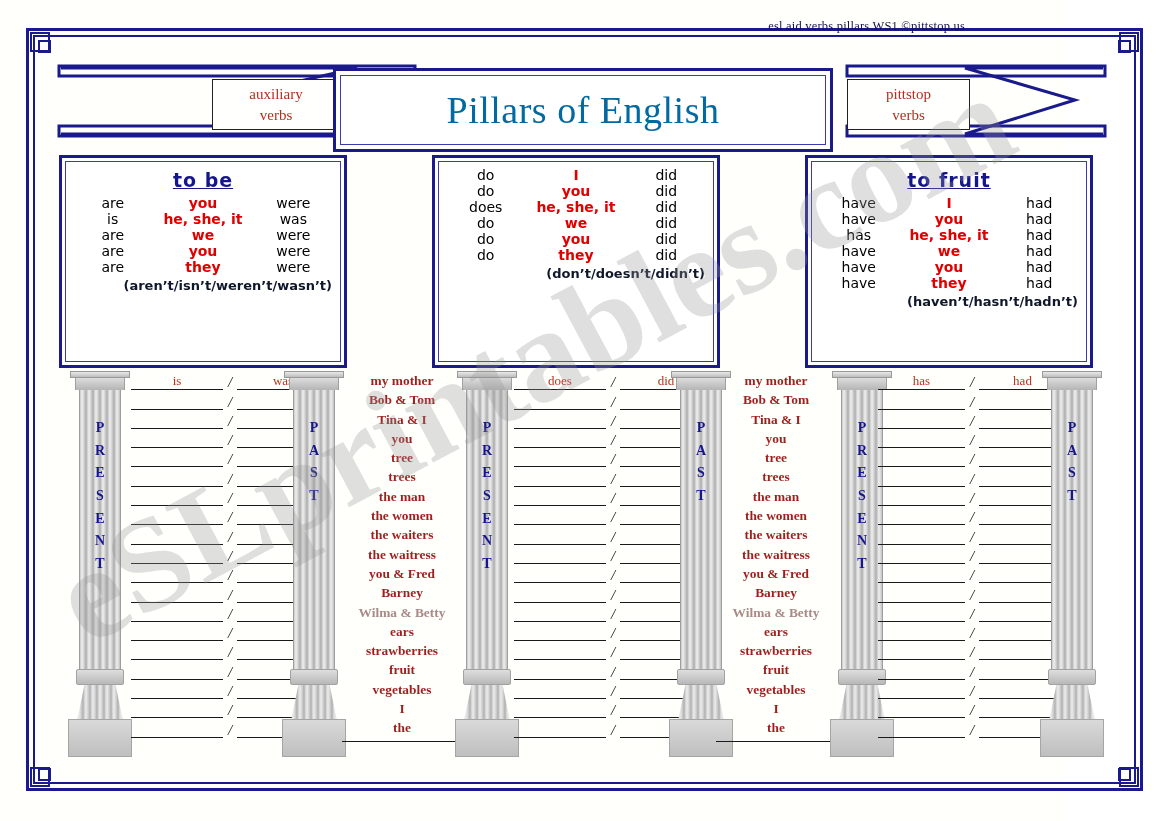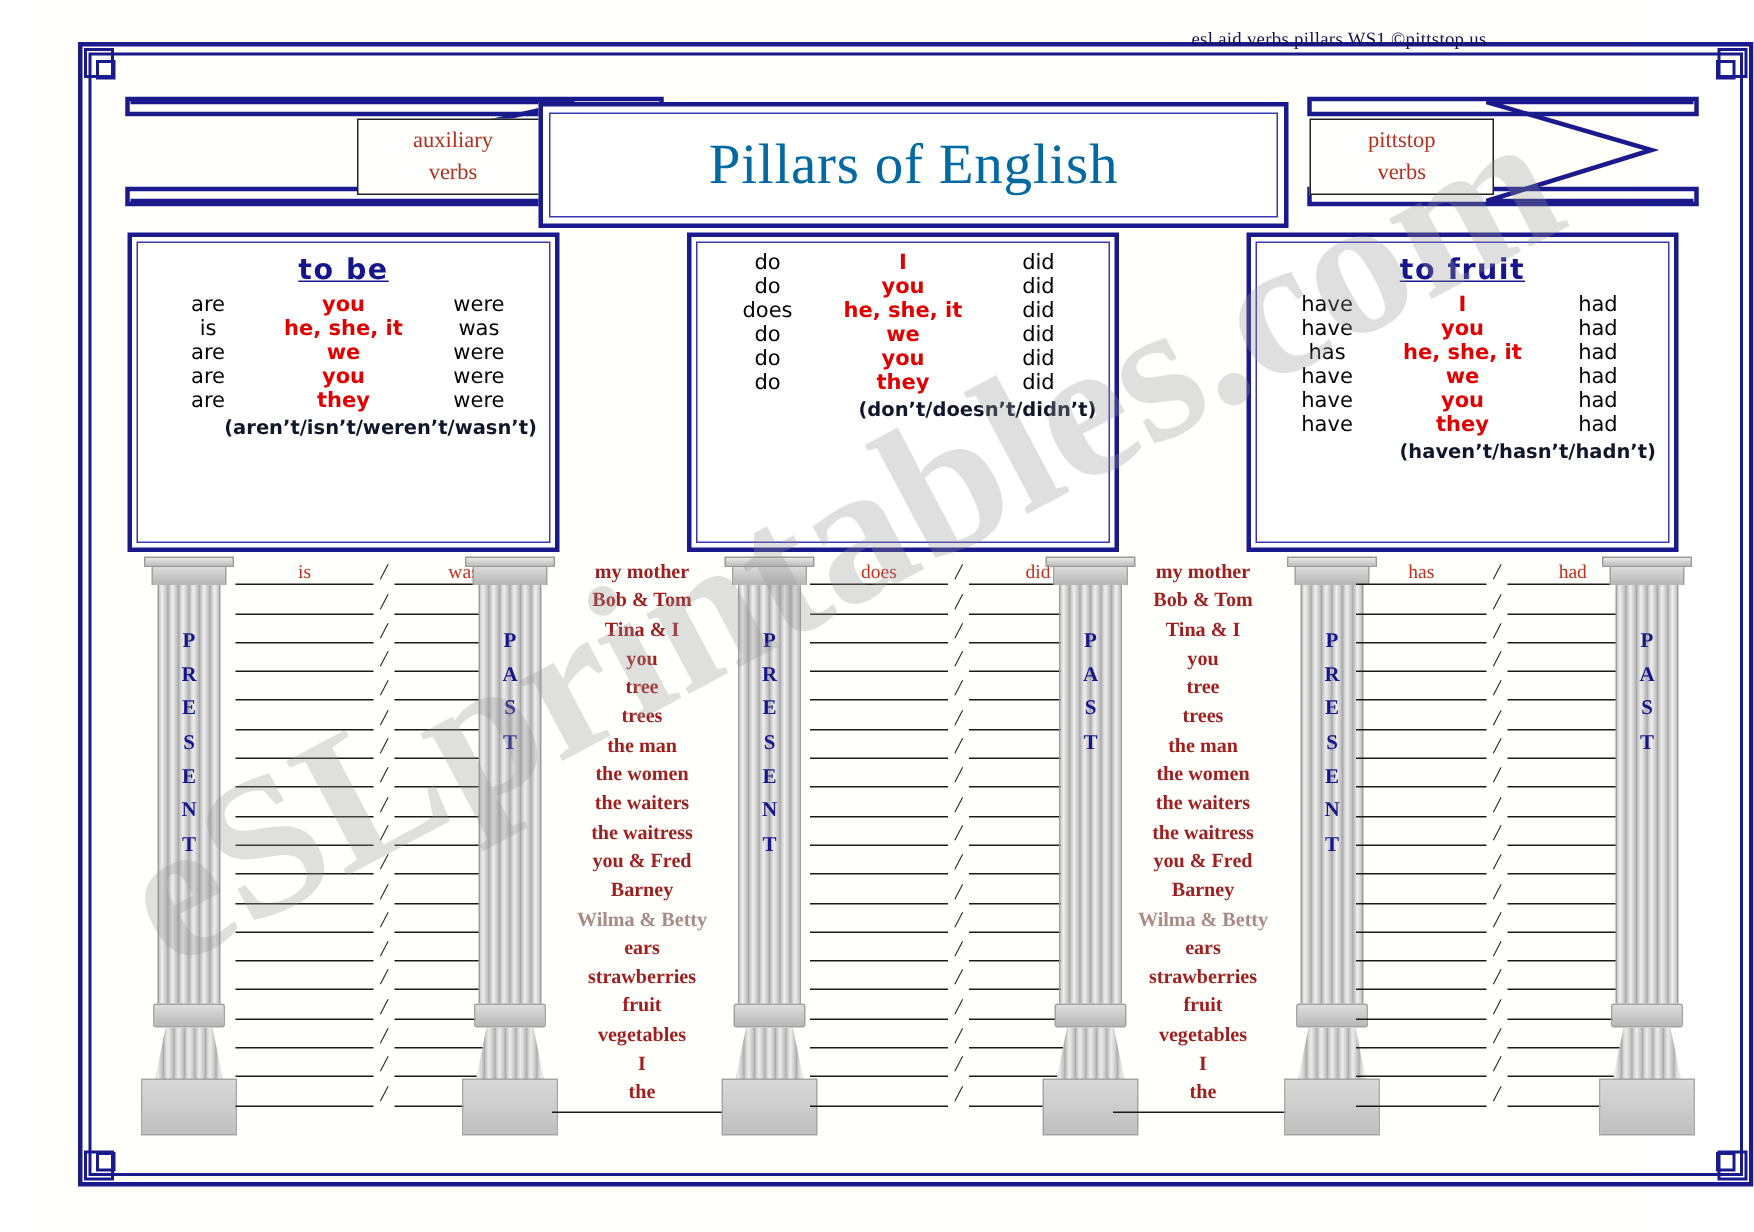--- a/index.html
+++ b/index.html
@@ -8,21 +8,20 @@
     background:#ffffff;
     font-family:"Liberation Serif", serif;
     overflow:hidden;
     position:relative;
   }
 
   
   #page{
     position:absolute;left:0;top:0;width:1065px;height:821px;
     background:#fffffc;
-    margin-left:26px;
   }
   .frame-outer{
     position:absolute;left:26px;top:28px;width:1117px;height:763px;
     border:3px solid #1a1a8c;
     box-sizing:border-box;
   }
   .frame-inner{
     position:absolute;left:33px;top:35px;width:1103px;height:749px;
     border:2px solid #1a1a8c;
     box-sizing:border-box;

